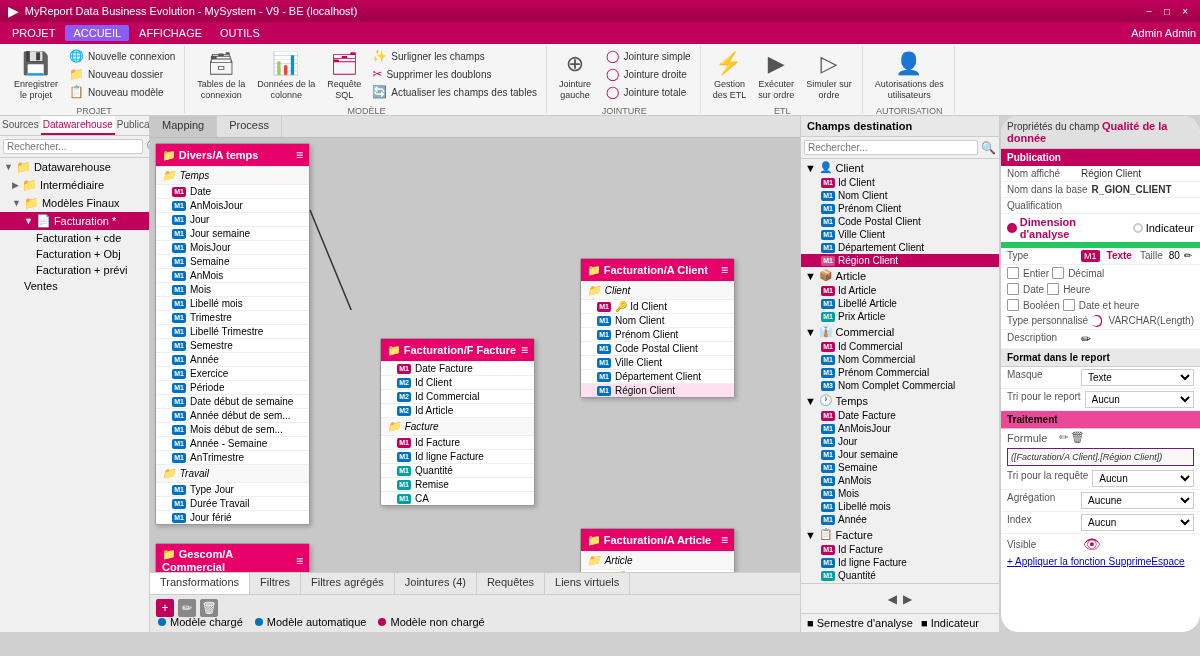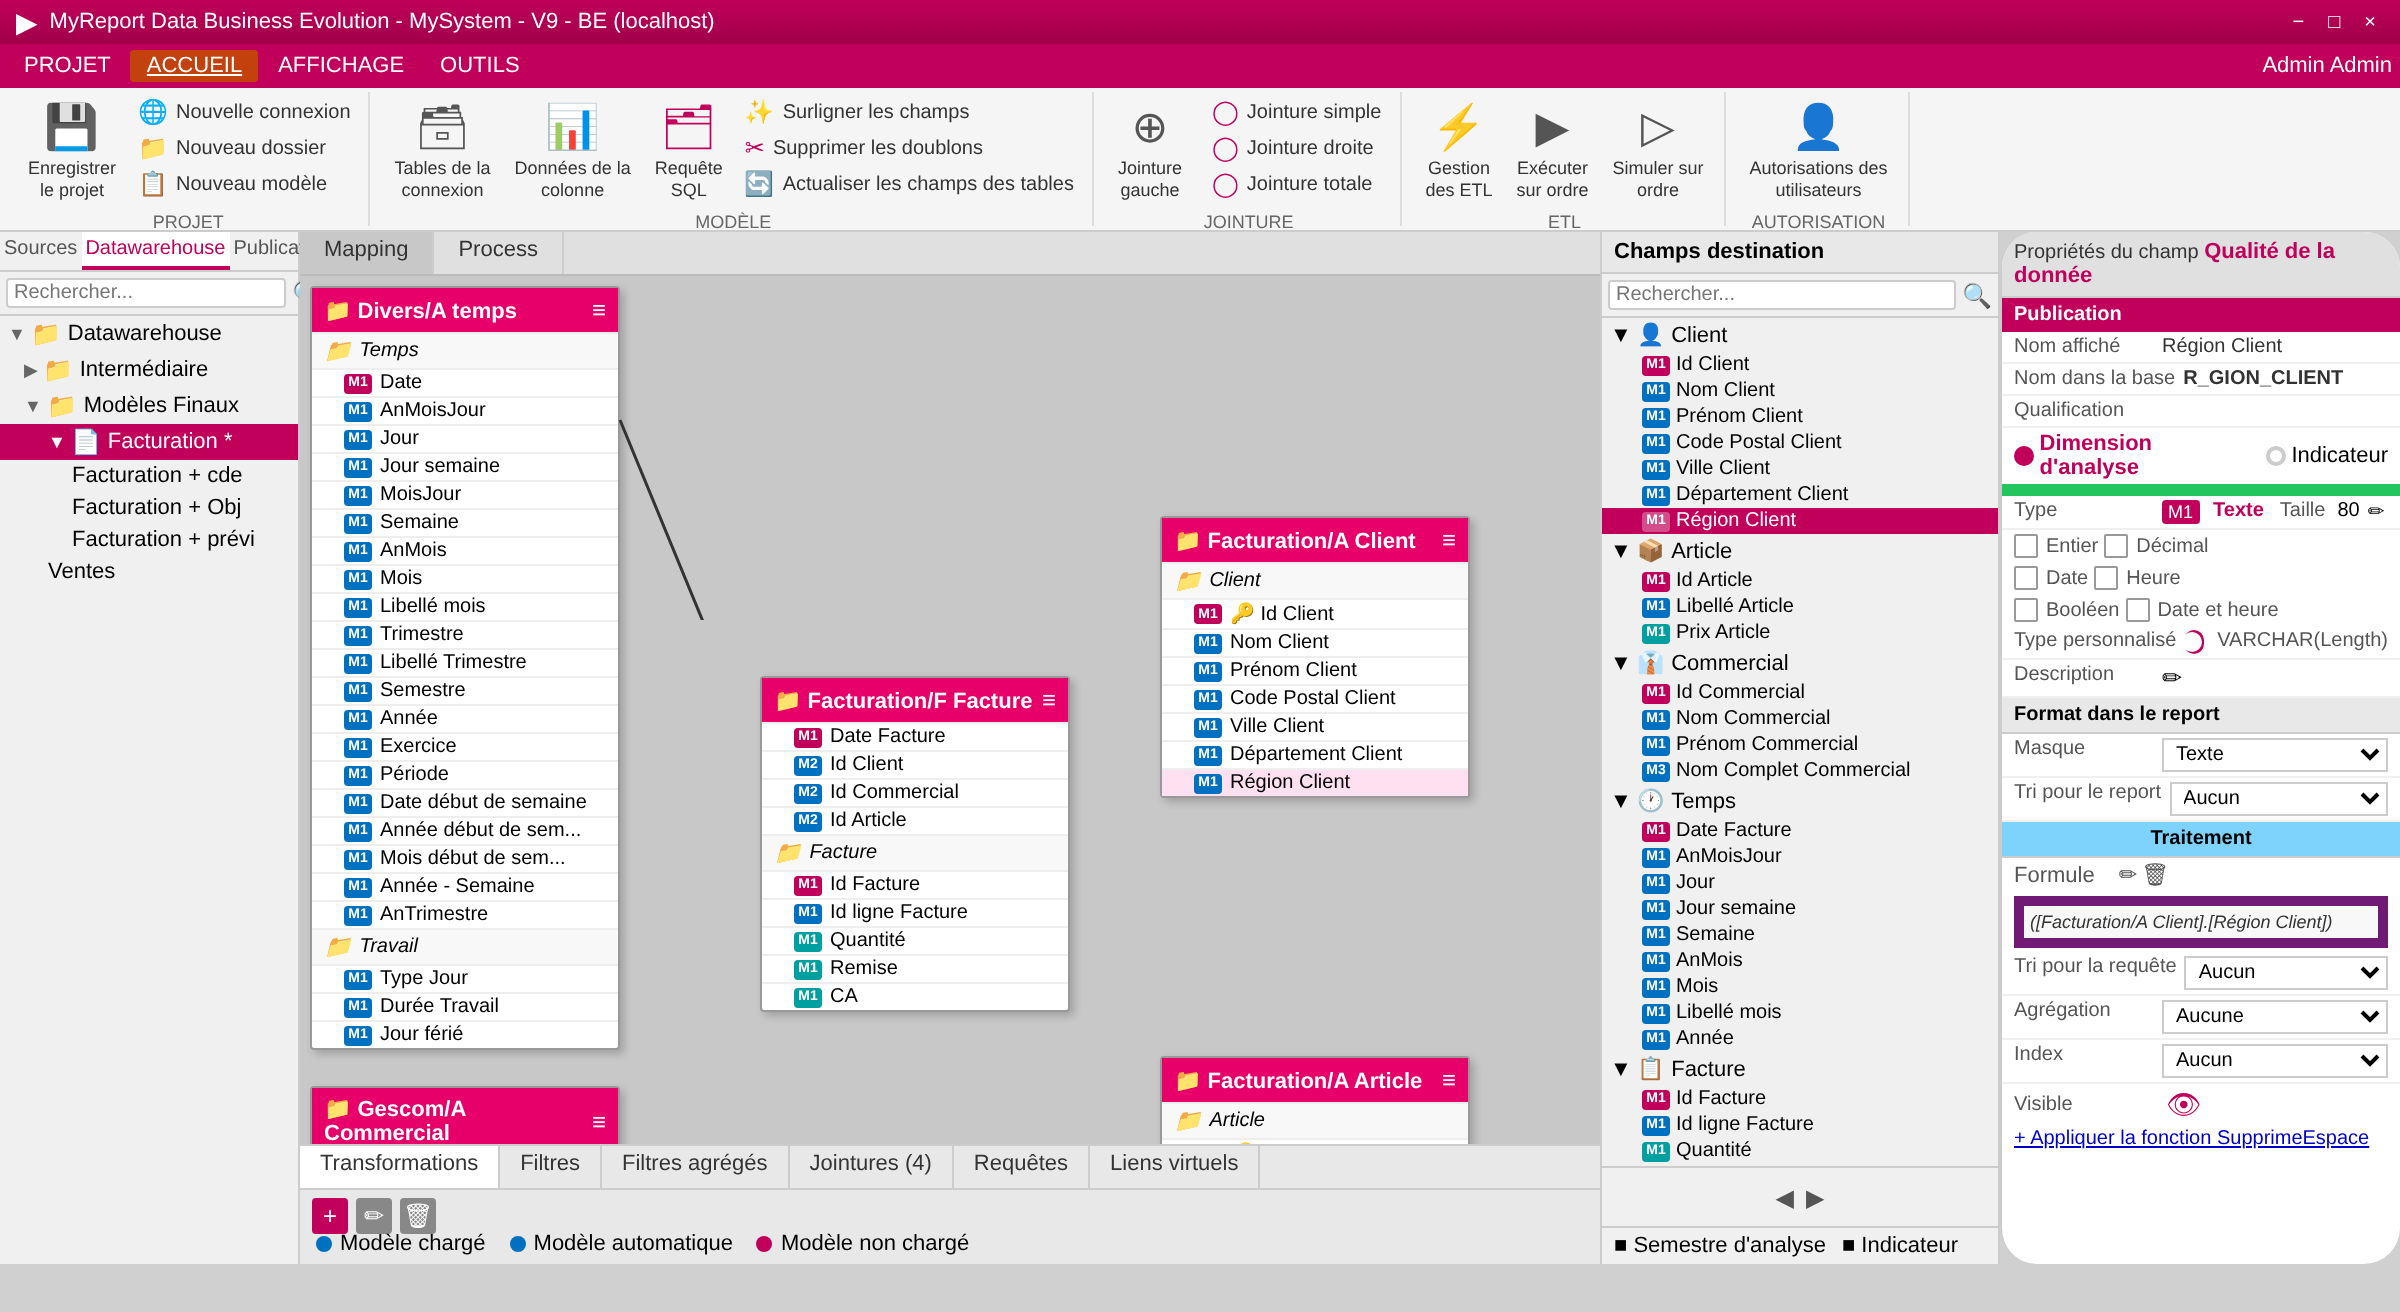--- a/index.html
+++ b/index.html
@@ -29,21 +29,21 @@
       padding: 0 4px;
       gap: 2px;
     }
     .menu-item {
       color: white;
       padding: 2px 8px;
       cursor: pointer;
       font-size: 11px;
       border-radius: 2px;
     }
-    .menu-item.active { background: #c2410c; text-decoration: underline; }
+    .menu-item.active { background: #8b5cf6; }
     .menu-bar-right { margin-left: auto; color: white; font-size: 11px; }
 
     
     .ribbon {
       background: #f5f5f5;
       border-bottom: 1px solid #ccc;
       display: flex;
       align-items: stretch;
       padding: 2px 4px;
       height: 72px;
@@ -383,26 +383,26 @@
     .toggle-knob { width: 10px; height: 10px; background: white; border-radius: 50%; position: absolute; right: 1px; top: 1px; }
     .format-section { background: #e8e8e8; padding: 3px 6px; font-size: 10px; font-weight: bold; border-bottom: 1px solid #ccc; }
     .props-select {
       width: 100%;
       font-size: 10px;
       border: 1px solid #ccc;
       padding: 1px 2px;
       background: white;
       cursor: pointer;
     }
-    .treatment-section { background: #7dd3fc; padding: 3px 6px; font-size: 10px; font-weight: bold; border-bottom: 1px solid #ccc; text-align: center; }
+    .treatment-section { background: #ec4899; padding: 3px 6px; font-size: 10px; font-weight: bold; border-bottom: 1px solid #ccc; }
     .formula-row { padding: 2px 6px; font-size: 10px; display: flex; align-items: center; gap: 12px; }
     .formula-label { color: #555; }
     .formula-icons { display: flex; gap: 2px; }
     .formula-icon { font-size: 11px; cursor: pointer; color: #555; }
-    .formula-box { margin: 2px 6px; background: #f8f8f8; border: 5px solid #701a75; padding: 3px; font-size: 9px; color: #333; font-style: italic; }
+    .formula-box { margin: 2px 6px; background: #f8f8f8; border: 1px solid #701a75; padding: 3px; font-size: 9px; color: #333; font-style: italic; }
     .eye-icon { color: #c0005a; font-size: 14px; cursor: pointer; }
     .apply-link { color: #0000cc; text-decoration: underline; font-size: 10px; cursor: pointer; padding: 2px 6px; }
     .visible-row { display: flex; align-items: center; gap: 6px; padding: 2px 6px; }
 
     
     .legend {
       position: absolute;
       bottom: 0;
       left: 0;
       padding: 4px 8px;

